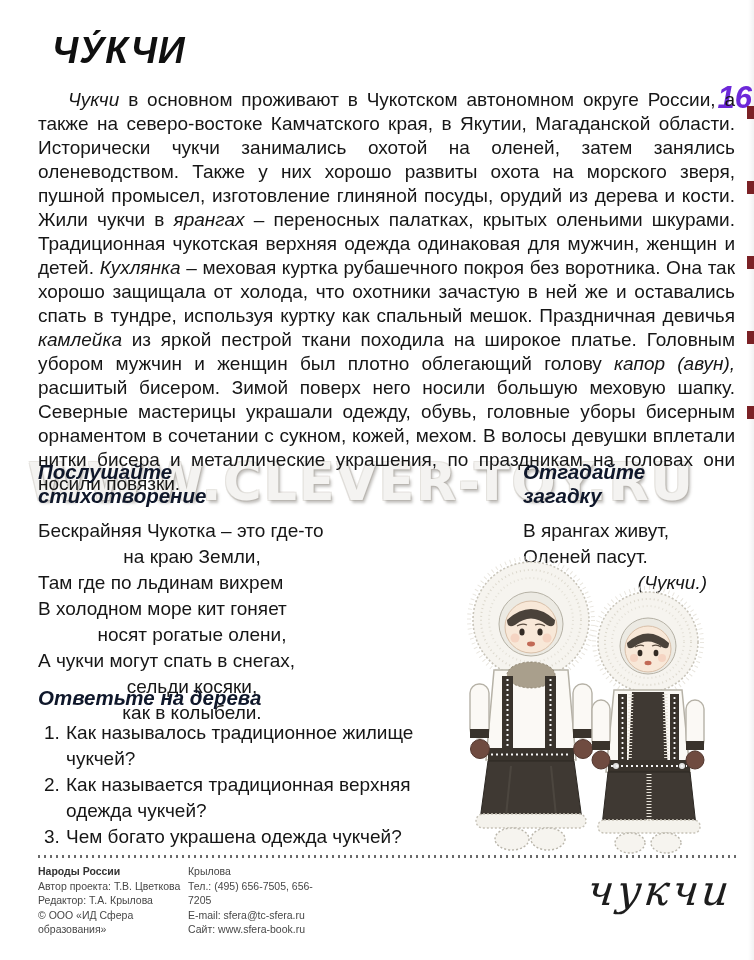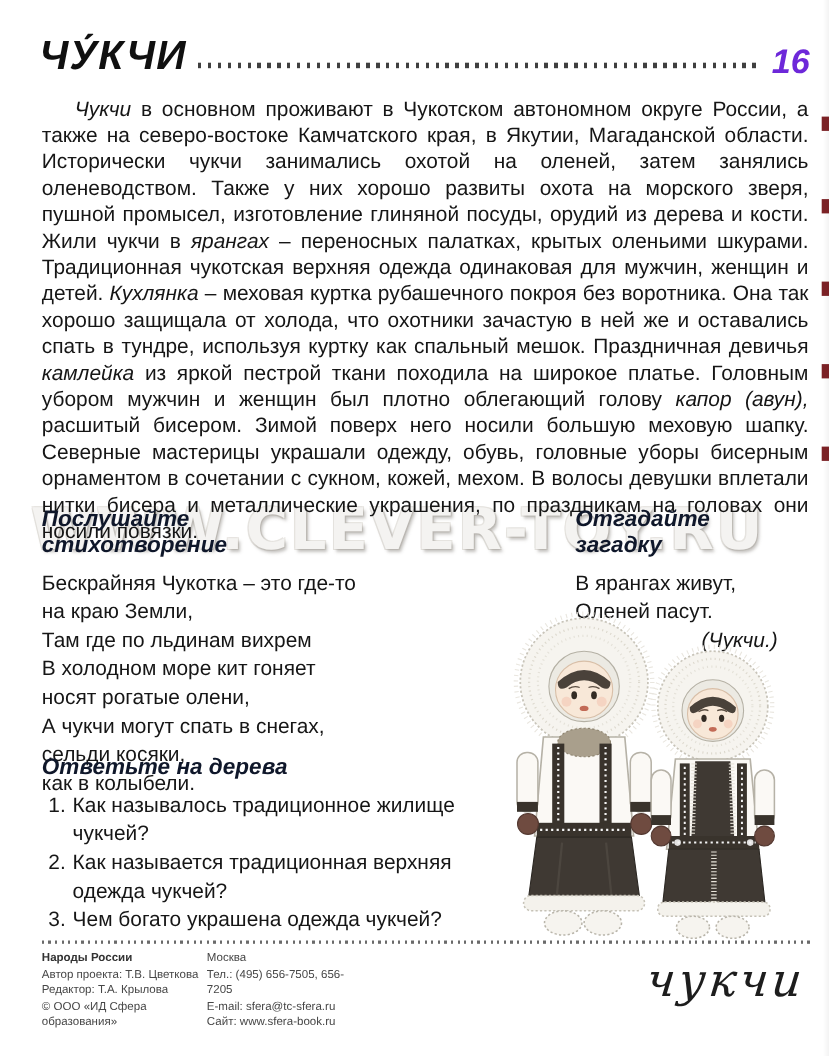--- a/index.html
+++ b/index.html
@@ -4,39 +4,39 @@
 <style>
   html,body{margin:0;padding:0;background:#ffffff;}
   .page{
     position:relative;width:754px;height:960px;background:#fff;overflow:hidden;
     font-family:"Liberation Sans",sans-serif;color:#161616;
   }
   
   .page::after{content:"";position:absolute;right:0;top:0;width:6px;height:100%;
     background:linear-gradient(to right,rgba(0,0,0,0),rgba(0,0,0,0.05));pointer-events:none;}
   
-  .header{position:absolute;left:36px;top:30px;width:700px;display:flex;z-index:2;}
+  .header{position:absolute;left:52px;top:30px;width:700px;display:flex;z-index:2;flex-direction:column;}
   .title{font-size:37px;font-style:italic;font-weight:bold;letter-spacing:1px;margin:0;color:#101010;white-space:nowrap;}
   .leader{flex:1;height:5px;margin:0 10px 10px 10px;align-self:flex-end;
     background:repeating-linear-gradient(to right,#3f3f3f 0 3px,transparent 3px 9px);}
   .page-number{font-size:31px;font-weight:bold;font-style:italic;color:#6d28d9;align-self:flex-end;line-height:1;padding-bottom:1px;}
   
   .body-text{position:absolute;left:38px;top:88px;width:697px;margin:0;z-index:2;
     font-size:19px;line-height:24px;text-align:justify;text-indent:30px;}
   .body-text em{font-style:italic;}
   
   .watermark{position:absolute;left:28px;top:452px;z-index:1;white-space:nowrap;
     font-family:"DejaVu Sans",sans-serif;font-weight:bold;font-size:52px;letter-spacing:2px;
     color:#f4f3f1;
     text-shadow:2px 3px 3px rgba(125,120,112,.45),-1px -1px 0 #e7e5e1,1px -1px 0 #e7e5e1,-1px 1px 0 #e7e5e1,1px 1px 0 #eceae6;}
   
   .section-heading{font-size:20.5px;font-weight:bold;font-style:italic;margin:0 0 10px 0;color:#0f172a;}
   .poem{position:absolute;left:38px;top:460px;width:308px;z-index:2;}
   .poem-line{font-size:19px;line-height:26px;}
-  .poem-line.cont{text-align:left;}
+  .poem-line.cont{text-align:center;}
   .riddle{position:absolute;left:523px;top:460px;width:184px;z-index:2;}
   .riddle-lines div{font-size:19px;line-height:26px;}
   .riddle-answer{font-size:19px;line-height:26px;font-style:italic;text-align:right;}
   .questions{position:absolute;left:38px;top:686px;width:424px;z-index:2;}
   .questions ol{margin:10px 0 0 0;padding-left:27px;}
   .questions li{font-size:19px;line-height:26px;padding-left:1px;}
   
   .illustration{position:absolute;left:436px;top:548px;width:312px;height:308px;margin:0;z-index:2;}
   .handwritten{position:absolute;left:570px;top:866px;width:180px;z-index:3;text-align:center;
     font-family:"DejaVu Serif",serif;font-style:italic;font-size:42px;letter-spacing:3px;color:#1d1d1d;
@@ -200,20 +200,20 @@
 
   <div class="footer-rule"></div>
   <div class="footer-cols">
     <div class="fcol1">
         <div>Народы России</div>
         <div>Автор проекта: Т.В. Цветкова</div>
         <div>Редактор: Т.А. Крылова</div>
         <div>© ООО «ИД Сфера образования»</div>
       </div>
     <div class="fcol2">
-        <div>Москва</div>
+        <div>Крылова</div>
         <div>Тел.: (495) 656-7505, 656-7205</div>
         <div>E-mail: sfera@tc-sfera.ru</div>
         <div>Сайт: www.sfera-book.ru</div>
       </div>
   </div>
 
 </div>
 
 </body></html>

